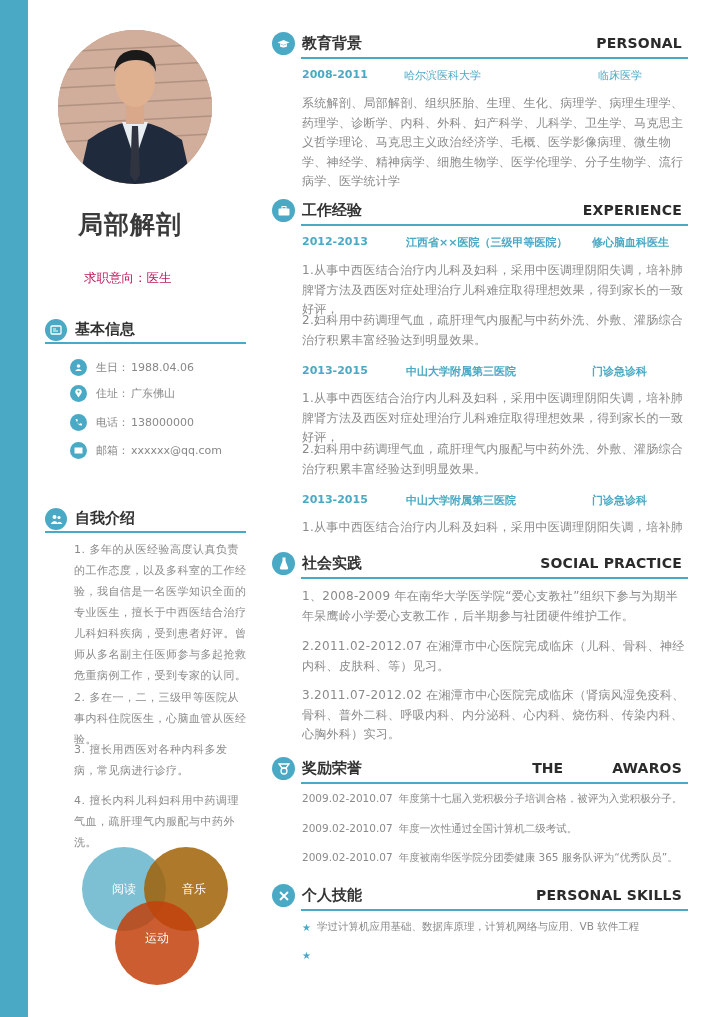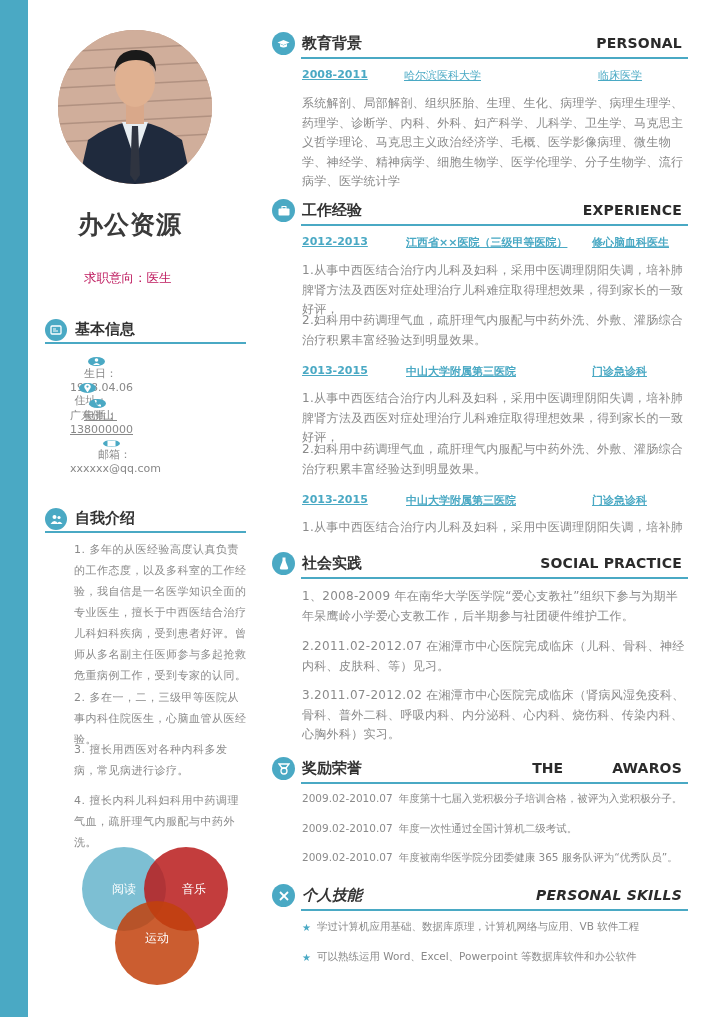--- a/index.html
+++ b/index.html
@@ -10,39 +10,39 @@
   
   .photo { position: absolute; left: 58px; top: 30px; width: 154px; height: 154px; border-radius: 50%; overflow: hidden; background: #c9a58d; }
   .photo svg { display: block; }
   .name { position: absolute; left: 60px; top: 208px; width: 140px; text-align: center; font-size: 25px; font-weight: bold; color: #3a3a3a; letter-spacing: 1px; }
   .intent { position: absolute; left: 84px; top: 270px; font-size: 12.5px; color: #be185d; }
 
   .lsec-head { position: absolute; left: 45px; width: 201px; height: 26px; border-bottom: 2px solid #4aa9c4; }
   .lsec-head .ic { position: absolute; left: 0; top: 1px; width: 22px; height: 22px; border-radius: 50%; background: #4aa9c4; display: flex; align-items: center; justify-content: center; }
   .lsec-head .t { position: absolute; left: 30px; top: 2px; font-size: 15px; font-weight: bold; color: #333; }
 
-  .info-row { position: absolute; left: 70px; height: 20px; display: flex; align-items: center; font-size: 11px; color: #888; flex-direction: column; }
+  .info-row { position: absolute; left: 70px; height: 20px; display: flex; align-items: center; font-size: 11px; color: #888; }
   .info-row .ic { width: 17px; height: 17px; border-radius: 50%; background: #4aa9c4; margin-right: 9px; display: flex; align-items: center; justify-content: center; }
   .info-row .lbl { margin-right: 2px; }
 
   .intro { position: absolute; left: 74px; width: 176px; font-size: 11px; color: #8a8a8a; line-height: 21px; letter-spacing: 0.5px; }
 
   .venn { position: absolute; left: 78px; top: 845px; width: 160px; height: 140px; }
   .venn .c { position: absolute; border-radius: 50%; display: flex; align-items: center; justify-content: center; color: #fff; font-size: 12px; }
 
   
   .rsec-head { position: absolute; left: 272px; width: 416px; height: 26px; }
   .rsec-head .ic { position: absolute; left: 0; top: 2px; width: 23px; height: 23px; border-radius: 50%; background: #4aa9c4; display: flex; align-items: center; justify-content: center; }
   .rsec-head .line { position: absolute; left: 29px; right: 0; bottom: -3px; height: 2px; background: #4aa9c4; }
   .rsec-head .t { position: absolute; left: 30px; top: 4px; font-size: 15px; font-weight: bold; color: #333; }
   .rsec-head .en { position: absolute; right: 6px; top: 5px; font-size: 14px; font-weight: bold; color: #2b2b2b; font-family: "DejaVu Sans", sans-serif; letter-spacing: 0.2px; }
   .rsec-head .en2 { position: absolute; right: 125px; top: 5px; font-size: 14px; font-weight: bold; color: #2b2b2b; }
 
   .rowhead { position: absolute; left: 302px; width: 380px; height: 16px; font-size: 11px; font-weight: bold; color: #4aa9c4; }
-  .rowhead span { position: absolute; top: 0; text-decoration: underline; }
+  .rowhead span { position: absolute; top: 0; }
   .para { position: absolute; left: 302px; width: 384px; font-size: 12px; color: #8a8a8a; line-height: 19.5px; letter-spacing: 0.3px; }
 
   .award { position: absolute; left: 302px; font-size: 10.5px; color: #8a8a8a; }
   .award .d { color: #8a8a8a; margin-right: 6px; }
 
   .skill { position: absolute; left: 302px; font-size: 10.5px; color: #8a8a8a; display: flex; align-items: center; }
   .skill .star { color: #4aa9c4; font-size: 10px; margin-right: 6px; }
 </style>
 </head>
 <body>
@@ -62,21 +62,21 @@
     </g>
     <rect x="0" y="0" width="154" height="154" fill="#e6d8cf" opacity="0.25"></rect>
     <path d="M20 154 L30 110 Q50 95 70 92 L84 92 Q104 95 124 110 L134 154 Z" fill="#1f2a3d"></path>
     <path d="M64 92 L77 130 L90 92 Z" fill="#e8eef2"></path>
     <path d="M74 96 L80 96 L82 145 L77 152 L72 145 Z" fill="#2f3440"></path>
     <rect x="68" y="70" width="18" height="24" fill="#d9a88a"></rect>
     <ellipse cx="77" cy="52" rx="20" ry="25" fill="#e0b191"></ellipse>
     <path d="M56 42 Q58 20 78 20 Q98 20 98 42 Q94 30 78 30 Q62 30 56 42 Z" fill="#1a1a1a"></path>
   </svg>
 </div>
-<div class="name">办公资源</div>
+<div class="name">局部解剖</div>
 <div class="intent">
   <span>求职意向：</span><span>医生</span>
 </div>
 
 <div class="lsec-head" style="top:318px;">
   <span class="ic">
     <svg width="12" height="12" viewBox="0 0 12 12">
         <rect x="1" y="2" width="10" height="8" rx="1" fill="none" stroke="#fff" stroke-width="1.3"></rect>
         <line x1="3" y1="5" x2="6" y2="5" stroke="#fff"></line>
         <line x1="3" y1="7" x2="8" y2="7" stroke="#fff"></line>
@@ -98,21 +98,21 @@
 <div class="info-row" style="top:383px;">
   <span class="ic">
       <svg width="9" height="10" viewBox="0 0 9 10">
         <path d="M4.5 9.5 L1.5 5 A3.2 3.2 0 1 1 7.5 5 Z" fill="#fff"></path>
         <circle cx="4.5" cy="3.6" r="1.1" fill="#4aa9c4"></circle>
       </svg>
     </span>
   <span class="lbl">住址：</span>
   <span>广东佛山</span>
 </div>
-<div class="info-row" style="top:399px;text-decoration:underline;">
+<div class="info-row" style="top:412px;">
   <span class="ic">
       <svg width="9" height="9" viewBox="0 0 9 9">
         <path d="M1.5 1 L3.3 1 L3.8 3 L2.8 3.8 Q3.8 5.6 5.2 6.2 L6 5.2 L8 5.7 L8 7.5 Q4 8.2 1.5 1 Z" fill="#fff"></path>
       </svg>
     </span>
   <span class="lbl">电话：</span>
   <span>138000000</span>
 </div>
 <div class="info-row" style="top:440px;">
   <span class="ic">
@@ -137,21 +137,21 @@
 </div>
 <div class="intro" style="top:539px;">1. 多年的从医经验高度认真负责的工作态度，以及多科室的工作经验，我自信是一名医学知识全面的专业医生，擅长于中西医结合治疗儿科妇科疾病，受到患者好评。曾师从多名副主任医师参与多起抢救危重病例工作，受到专家的认同。</div>
 <div class="intro" style="top:687px;">2. 多在一，二，三级甲等医院从事内科住院医生，心脑血管从医经验。</div>
 <div class="intro" style="top:739px;">3. 擅长用西医对各种内科多发病，常见病进行诊疗。</div>
 <div class="intro" style="top:790px;">4. 擅长内科儿科妇科用中药调理气血，疏肝理气内服配与中药外洗。</div>
 
 <div class="venn">
   <div class="c" style="left:4px; top:2px; width:84px; height:84px; background:#6fb9cf; opacity:0.9;">
       <span style="margin-right:0;">阅读</span>
     </div>
-  <div class="c" style="left:66px; top:2px; width:84px; height:84px; background:#b91c1c; opacity:0.85;">
+  <div class="c" style="left:66px; top:2px; width:84px; height:84px; background:#a16207; opacity:0.85;">
       <span style="margin-left:16px;">音乐</span>
     </div>
   <div class="c" style="left:37px; top:56px; width:84px; height:84px; background:#c2410c; opacity:0.85;">
       <span style="margin-top:-10px;">运动</span>
     </div>
 </div>
 
 <div class="rsec-head" style="top:30px;">
   <span class="ic">
     <svg width="13" height="10" viewBox="0 0 13 10">
@@ -235,31 +235,30 @@
 <div class="award" style="top:792px;text-align:center;">
   <span class="d">2009.02-2010.07</span><span>年度第十七届入党积极分子培训合格，被评为入党积极分子。</span>
 </div>
 <div class="award" style="top:822px;">
   <span class="d">2009.02-2010.07</span><span>年度一次性通过全国计算机二级考试。</span>
 </div>
 <div class="award" style="top:851px;">
   <span class="d">2009.02-2010.07</span><span>年度被南华医学院分团委健康 365 服务队评为“优秀队员”。</span>
 </div>
 
-<div class="rsec-head" style="top:882px;font-style:italic;">
+<div class="rsec-head" style="top:882px;">
   <span class="ic">
     <svg width="12" height="12" viewBox="0 0 12 12">
         <line x1="2" y1="2" x2="10" y2="10" stroke="#fff" stroke-width="1.8"></line>
         <line x1="10" y1="2" x2="2" y2="10" stroke="#fff" stroke-width="1.8"></line>
       </svg>
   </span>
   <span class="t">个人技能</span>
   <span class="en">PERSONAL SKILLS</span>
   <span class="line"></span>
 </div>
 <div class="skill" style="top:920px;">
   <span class="star">★</span>
     <span>学过计算机应用基础、数据库原理，计算机网络与应用、VB 软件工程</span>
 </div>
 <div class="skill" style="top:950px; width:370px; overflow:hidden; white-space:nowrap;">
   <span class="star">★</span>
-    <span>可以熟练运用 Word、Excel、Powerpoint 等数据库软件和办公软件</span>
 </div>
 
 </body></html>

